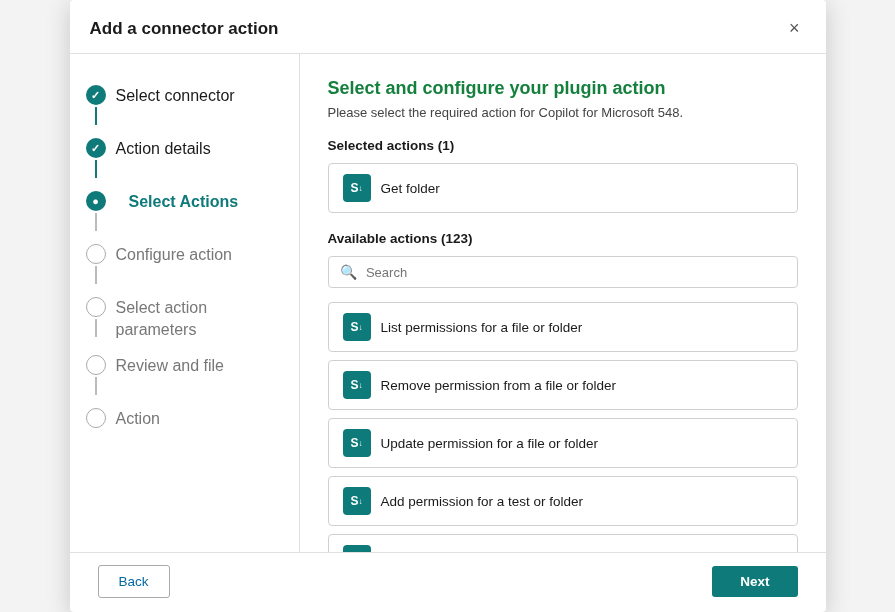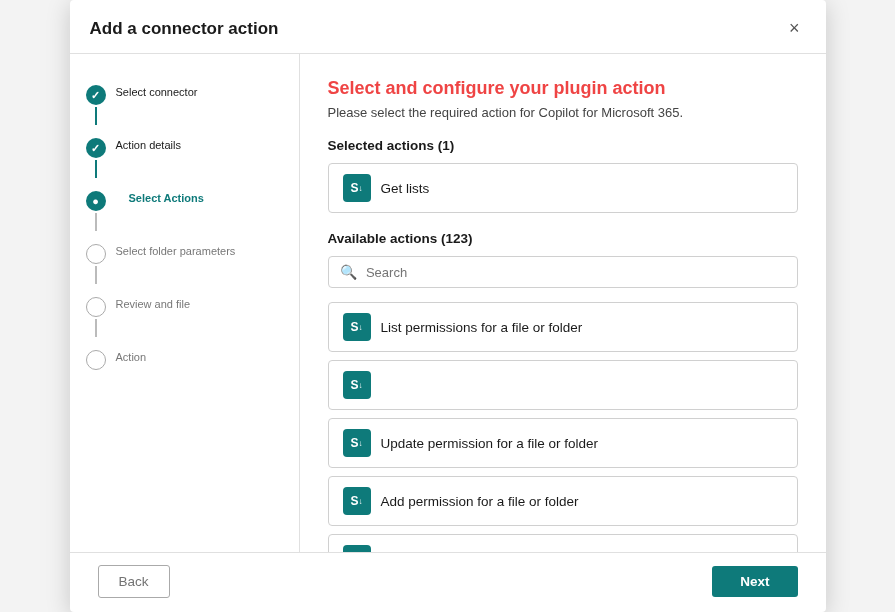--- a/index.html
+++ b/index.html
@@ -95,38 +95,38 @@
       color: #aaa;
     }
     .step-line {
       width: 2px;
       height: 18px;
       background: #bbb;
       margin-top: 2px;
     }
     .step-line.completed { background: #0e7a7a; }
     .step-label {
-      font-size: 11px;
+      font-size: 16px;
       color: #1a1a1a;
       line-height: 1.4;
       padding-top: 1px;
     }
     .step-label.active { font-weight: 700; color: #0e7a7a; margin-left: 13px; }
     .step-label.inactive { color: #777; }
     .main-content {
       flex: 1;
       display: flex;
       flex-direction: column;
       overflow: hidden;
       padding: 24px 28px 0 28px;
     }
     .main-title {
       font-size: 18px;
       font-weight: 600;
-      color: #ef4444;
+      color: #15803d;
       margin-bottom: 6px;
     }
     .main-subtitle {
       font-size: 13px;
       color: #444;
       margin-bottom: 18px;
     }
     .section-label {
       font-size: 13.5px;
       font-weight: 600;
@@ -204,21 +204,21 @@
       border-top: 1px solid #e0e0e0;
       flex-shrink: 0;
     }
     .btn-back {
       background: #fff;
       border: 1px solid #aaa;
       border-radius: 3px;
       padding: 8px 20px;
       font-size: 13.5px;
       cursor: pointer;
-      color: #737373;
+      color: #0369a1;
     }
     .footer-right {
       display: flex;
       gap: 10px;
     }
     .btn-next {
       background: #0e7a7a;
       border: none;
       border-radius: 3px;
       padding: 8px 28px;
@@ -278,76 +278,84 @@
       <div class="step-item">
         <div class="step-indicator">
           <div class="step-circle active">
             <span>●</span>
           </div>
           <div class="step-line"></div>
         </div>
         <span class="step-label active">Select Actions</span>
       </div>
 
-
       <div class="step-item">
         <div class="step-indicator">
           <div class="step-circle inactive"></div>
           <div class="step-line"></div>
         </div>
-        <span class="step-label inactive">Select folder parameters</span>
+        <span class="step-label inactive">Configure action</span>
       </div>
 
       <div class="step-item">
         <div class="step-indicator">
           <div class="step-circle inactive"></div>
           <div class="step-line"></div>
         </div>
+        <span class="step-label inactive">Select action parameters</span>
+      </div>
+
+      <div class="step-item">
+        <div class="step-indicator">
+          <div class="step-circle inactive"></div>
+          <div class="step-line"></div>
+        </div>
         <span class="step-label inactive">Review and file</span>
       </div>
 
       <div class="step-item">
         <div class="step-indicator">
           <div class="step-circle inactive"></div>
         </div>
         <span class="step-label inactive">Action</span>
       </div>
     </div>
 
     <div class="main-content">
       <div class="main-title">Select and configure your plugin action</div>
-      <div class="main-subtitle">Please select the required action for Copilot for Microsoft 365.</div>
+      <div class="main-subtitle">Please select the required action for Copilot for Microsoft 548.</div>
 
       <div class="section-label">Selected actions (1)</div>
       <div class="selected-action-card">
         <div class="action-icon">S<sub style="font-size:8px;">↓</sub></div>
-        <span class="action-label">Get lists</span>
+        <span class="action-label">Get folder</span>
       </div>
 
       <div class="section-label">Available actions (123)</div>
       <div class="search-container">
         <span class="search-icon-wrap">🔍</span>
         <input class="search-input" type="text" placeholder="Search" style="">
       </div>
 
       <div class="available-list">
         <div class="available-item">
           <div class="action-icon">S<sub style="font-size:8px;">↓</sub></div>
           <span class="action-label">List permissions for a file or folder</span>
         </div>
         <div class="available-item">
           <div class="action-icon">S<sub style="font-size:8px;">↓</sub></div>
+          <span class="action-label">Remove permission from a file or folder</span>
         </div>
         <div class="available-item">
           <div class="action-icon">S<sub style="font-size:8px;">↓</sub></div>
           <span class="action-label">Update permission for a file or folder</span>
         </div>
         <div class="available-item">
           <div class="action-icon">S<sub style="font-size:8px;">↓</sub></div>
-          <span class="action-label">Add permission for a file or folder</span>
+          <span class="action-label">Add permission for a test or folder</span>
         </div>
         <div class="available-item">
           <div class="action-icon">S</div>
           <span class="action-label">Remove item from a file or folder</span>
         </div>
       </div>
     </div>
   </div>
 
   <div class="modal-footer">

